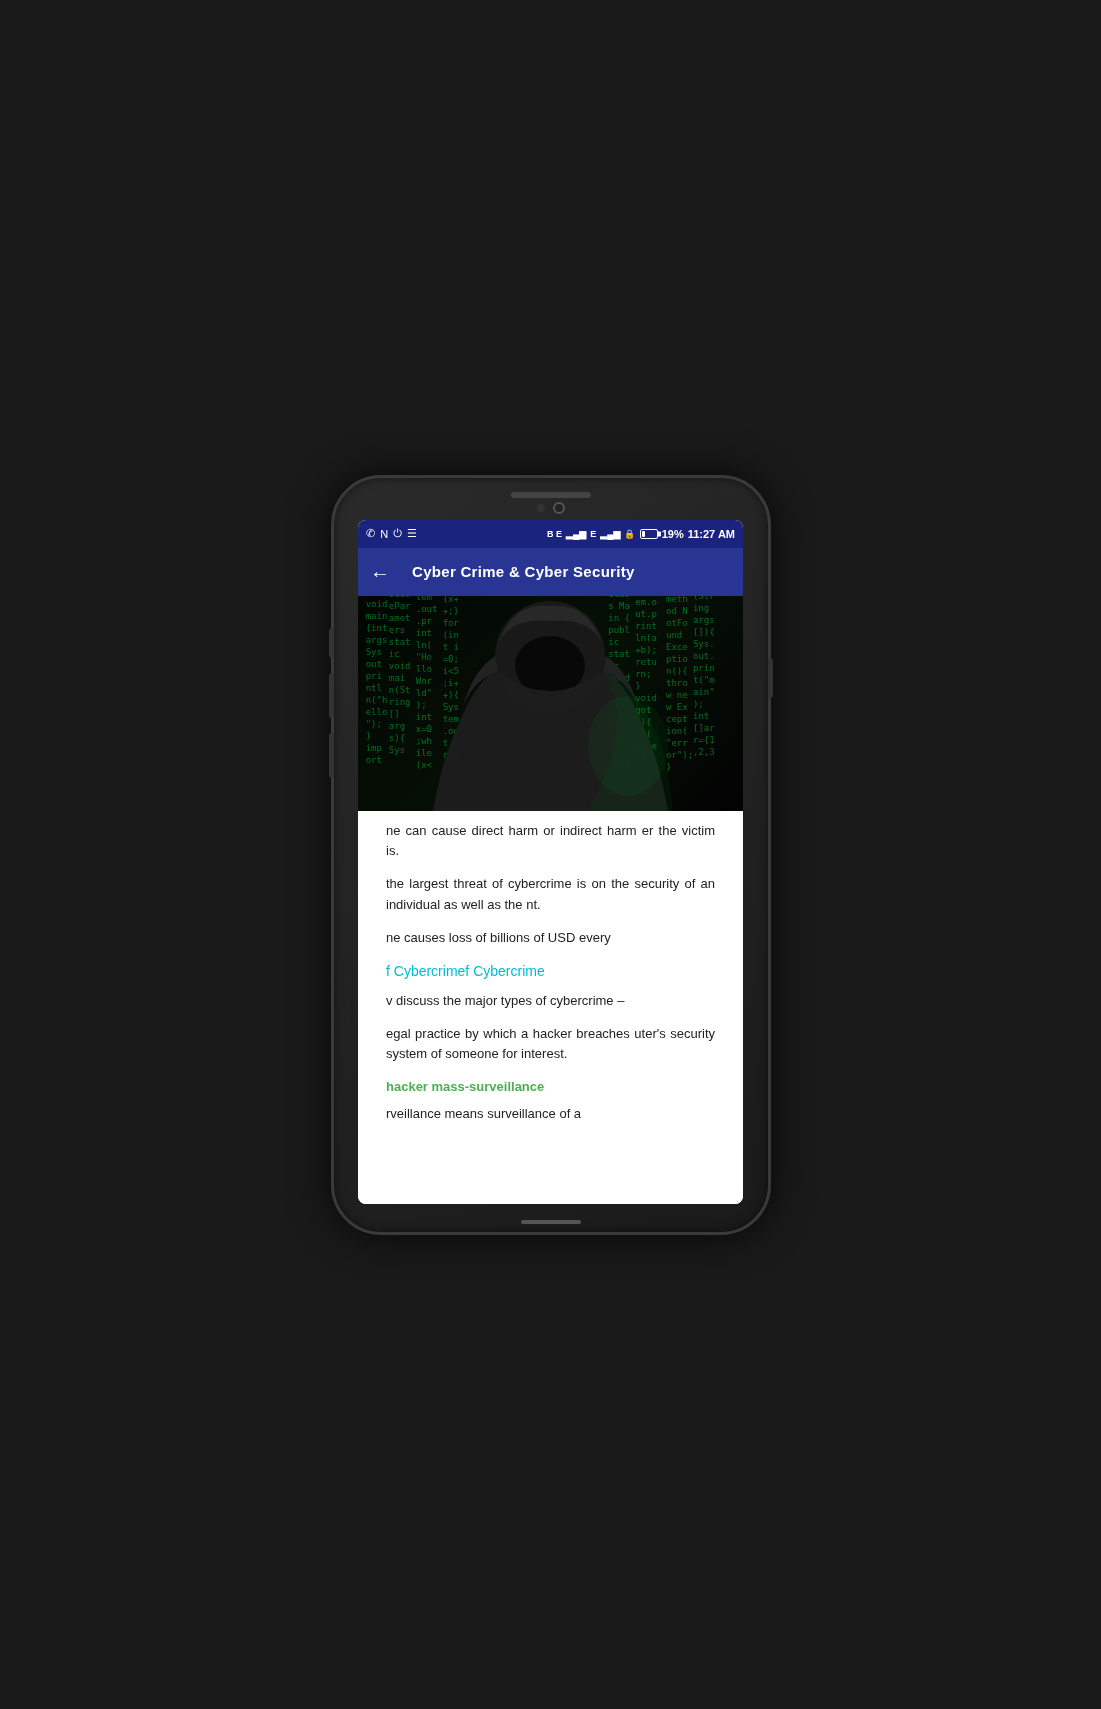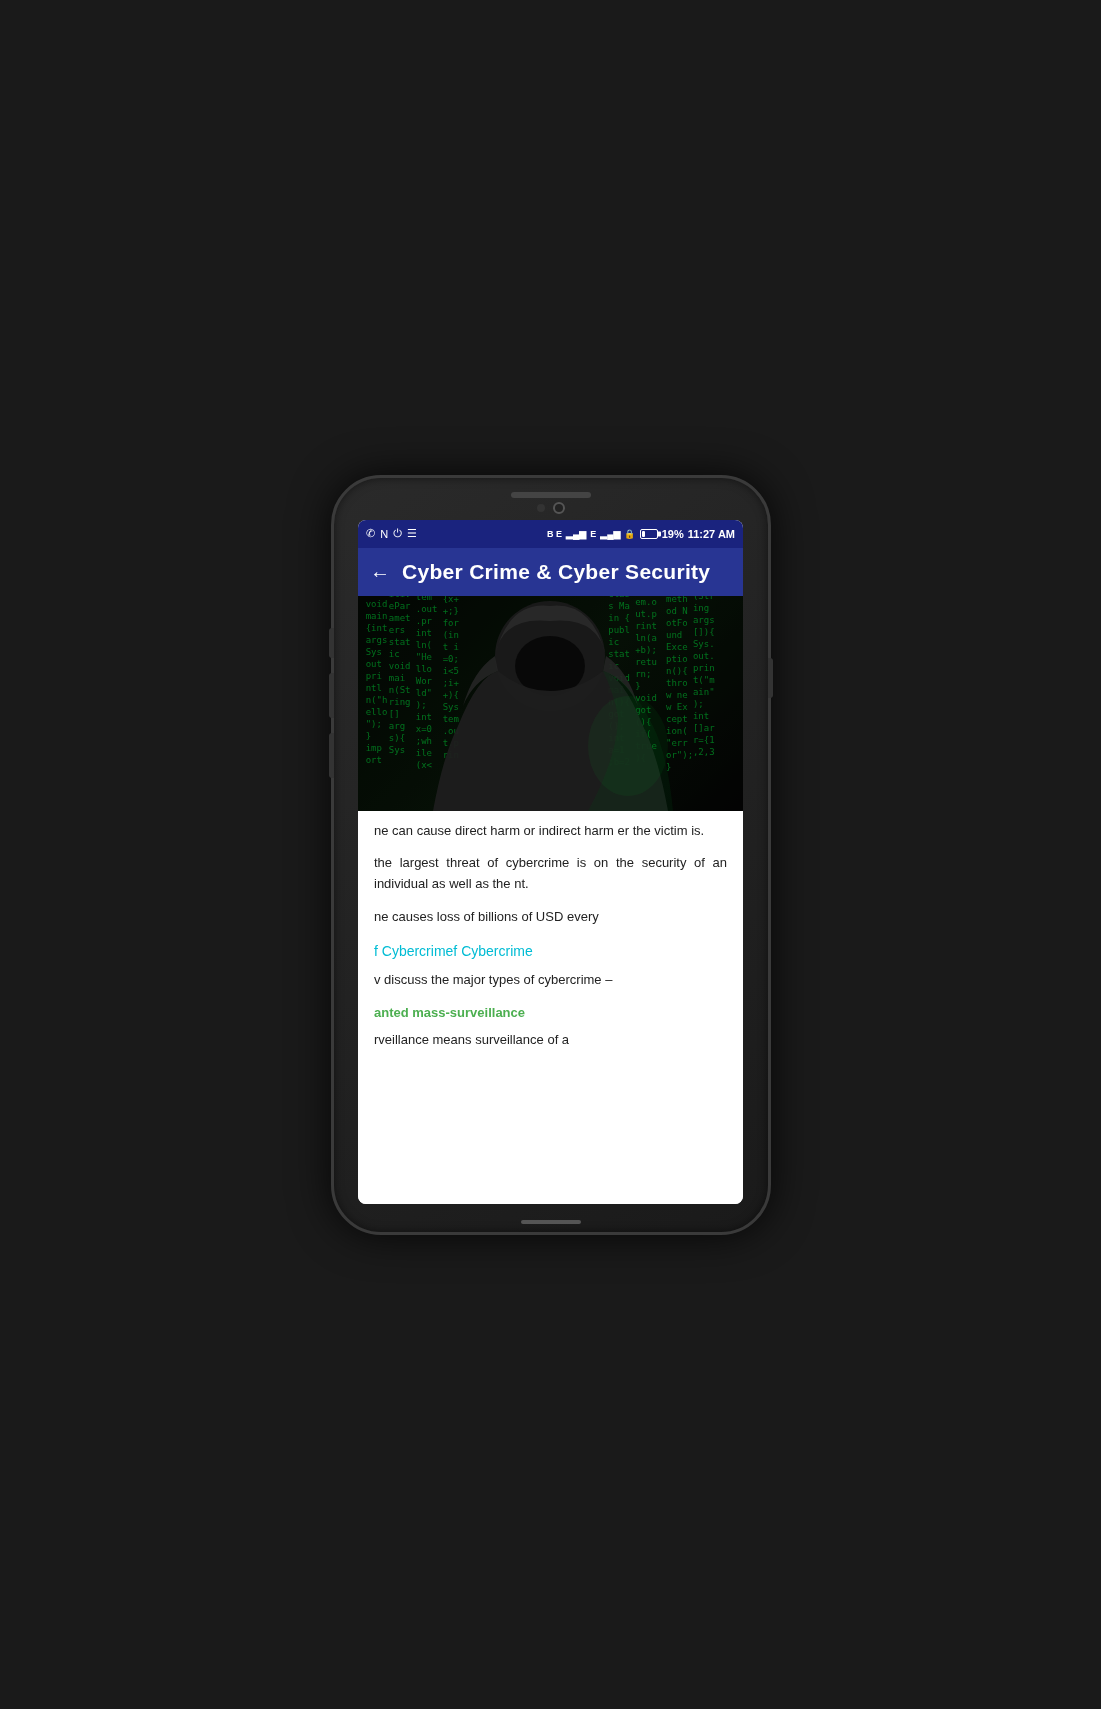--- a/index.html
+++ b/index.html
@@ -143,23 +143,24 @@
 
     .back-btn {
       color: #fff;
       font-size: 20px;
       margin-right: 12px;
       cursor: pointer;
     }
 
     .app-title {
       color: #fff;
-      font-size: 21px;
+      font-size: 15px;
       font-weight: bold;
       letter-spacing: 0.3px;
+      margin-left: 10px;
     }
 
     
     .content-area {
       flex: 1;
       overflow-y: auto;
       overflow-x: hidden;
       background: #fff;
     }
 
@@ -191,21 +192,21 @@
       top: 0;
       font-family: monospace;
       font-size: 9px;
       color: #00ff41;
       line-height: 12px;
       white-space: pre;
       opacity: 0.7;
     }
 
     .article-body {
-      padding: 10px 16px;
+      padding: 10px 28px;
       font-size: 13px;
       color: #222;
       line-height: 1.6;
     }
 
     .article-paragraph {
       margin-bottom: 12px;
       text-align: justify;
     }
 
@@ -372,23 +373,26 @@
         </p>
 
         <h3 class="section-heading">
           <span>f Cybercrime</span>f Cybercrime
         </h3>
 
         <p class="article-paragraph">
           v discuss the major types of cybercrime –
         </p>
 
+        <p class="article-paragraph">
+          egal practice by which a hacker breaches uter's security system of someone for interest.
+        </p>
 
         <h3 class="subheading">
-          anted mass-surveillance
+          hacker mass-surveillance
         </h3>
 
         <p class="article-paragraph">
           rveillance means surveillance of a
         </p>
 
       </div>
     </div>
   </div>
 

